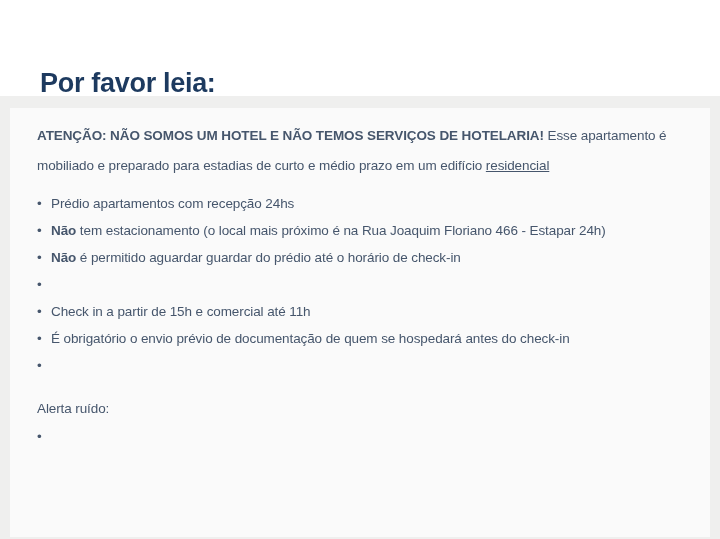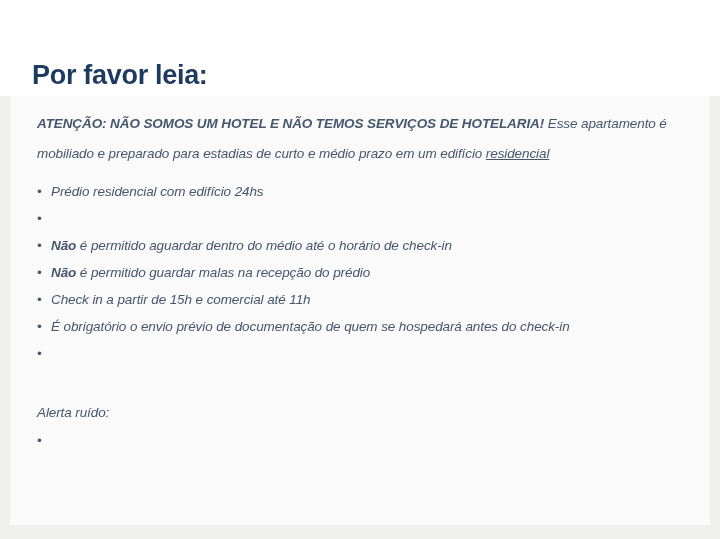--- a/index.html
+++ b/index.html
@@ -3,48 +3,47 @@
 <meta charset="utf-8">
 <style>
   html,body{margin:0;padding:0;}
   body{
     width:720px;height:539px;
     background:#ffffff;
     font-family:"Liberation Sans","DejaVu Sans",sans-serif;
     position:relative;overflow:hidden;
   }
   .page-title{
-    position:absolute;left:24px;top:52px;margin:8px;
+    position:absolute;left:24px;top:52px;margin:16px;
     font-size:27px;font-weight:700;letter-spacing:-0.3px;
     color:#1d3a5f;
   }
   .content-panel{
     position:absolute;top:96px;left:0;
     width:720px;height:443px;
     background:#efefee;
   }
   .notice-card{
-    position:absolute;left:10px;top:0;
+    position:absolute;left:10px;top:12px;
     width:700px;height:429px;
     background:#fafafa;
     box-sizing:border-box;
     padding:13px 27px 0 27px;
-    font-style:italic;
   }
   .intro{
     margin:0;max-width:652px;
     font-size:13.5px;line-height:30px;letter-spacing:-0.1px;
     color:#46566c;
   }
   .section-heading{
     margin:13px 0 0 0;
     font-size:13.5px;line-height:20px;letter-spacing:-0.1px;
     color:#46566c;font-weight:400;
   }
-  .section-heading.alert{margin-top:36px;}
+  .section-heading.alert{margin-top:20px;}
   ul.rules{list-style:none;margin:9px 0 0 0;padding:0;}
   ul.rules.alert-list{margin-top:4px;}
   ul.rules li{
     display:flex;align-items:flex-start;
     font-size:13.5px;line-height:19px;letter-spacing:-0.1px;
     color:#46566c;
     padding:4px 0;
   }
   ul.rules .dot{flex:0 0 14px;width:14px;color:#46566c;}
   .li-text{flex:1 1 auto;max-width:632px;}
@@ -58,32 +57,32 @@
 
 <div class="content-panel">
   <div class="notice-card">
 
     <p class="intro"><span class="b">ATENÇÃO: NÃO SOMOS UM HOTEL E NÃO TEMOS SERVIÇOS DE HOTELARIA!</span><span> Esse apartamento é mobiliado e preparado para estadias de curto e médio prazo em um edifício </span><span class="u">residencial</span></p>
 
 
     <ul class="rules">
         <li>
           <span class="dot">•</span>
-          <span class="li-text"><span>Prédio residencial com edifício 24hs</span></span>
+          <span class="li-text"><span>Prédio apartamentos com recepção 24hs</span></span>
         </li>
         <li>
           <span class="dot">•</span>
+          <span class="li-text"><span class="b">Não</span><span> tem estacionamento (o local mais próximo é na Rua Joaquim Floriano 466 - Estapar 24h)</span></span>
         </li>
         <li>
           <span class="dot">•</span>
-          <span class="li-text"><span class="b">Não</span><span> é permitido aguardar dentro do médio até o horário de check-in</span></span>
+          <span class="li-text"><span class="b">Não</span><span> é permitido aguardar guardar do prédio até o horário de check-in</span></span>
         </li>
         <li>
           <span class="dot">•</span>
-          <span class="li-text"><span class="b">Não</span><span> é permitido guardar malas na recepção do prédio</span></span>
         </li>
         <li>
           <span class="dot">•</span>
           <span class="li-text"><span>Check in a partir de 15h e comercial até 11h</span></span>
         </li>
         <li>
           <span class="dot">•</span>
           <span class="li-text"><span>É obrigatório o envio prévio de documentação de quem se hospedará antes do check-in</span></span>
         </li>
         <li>

